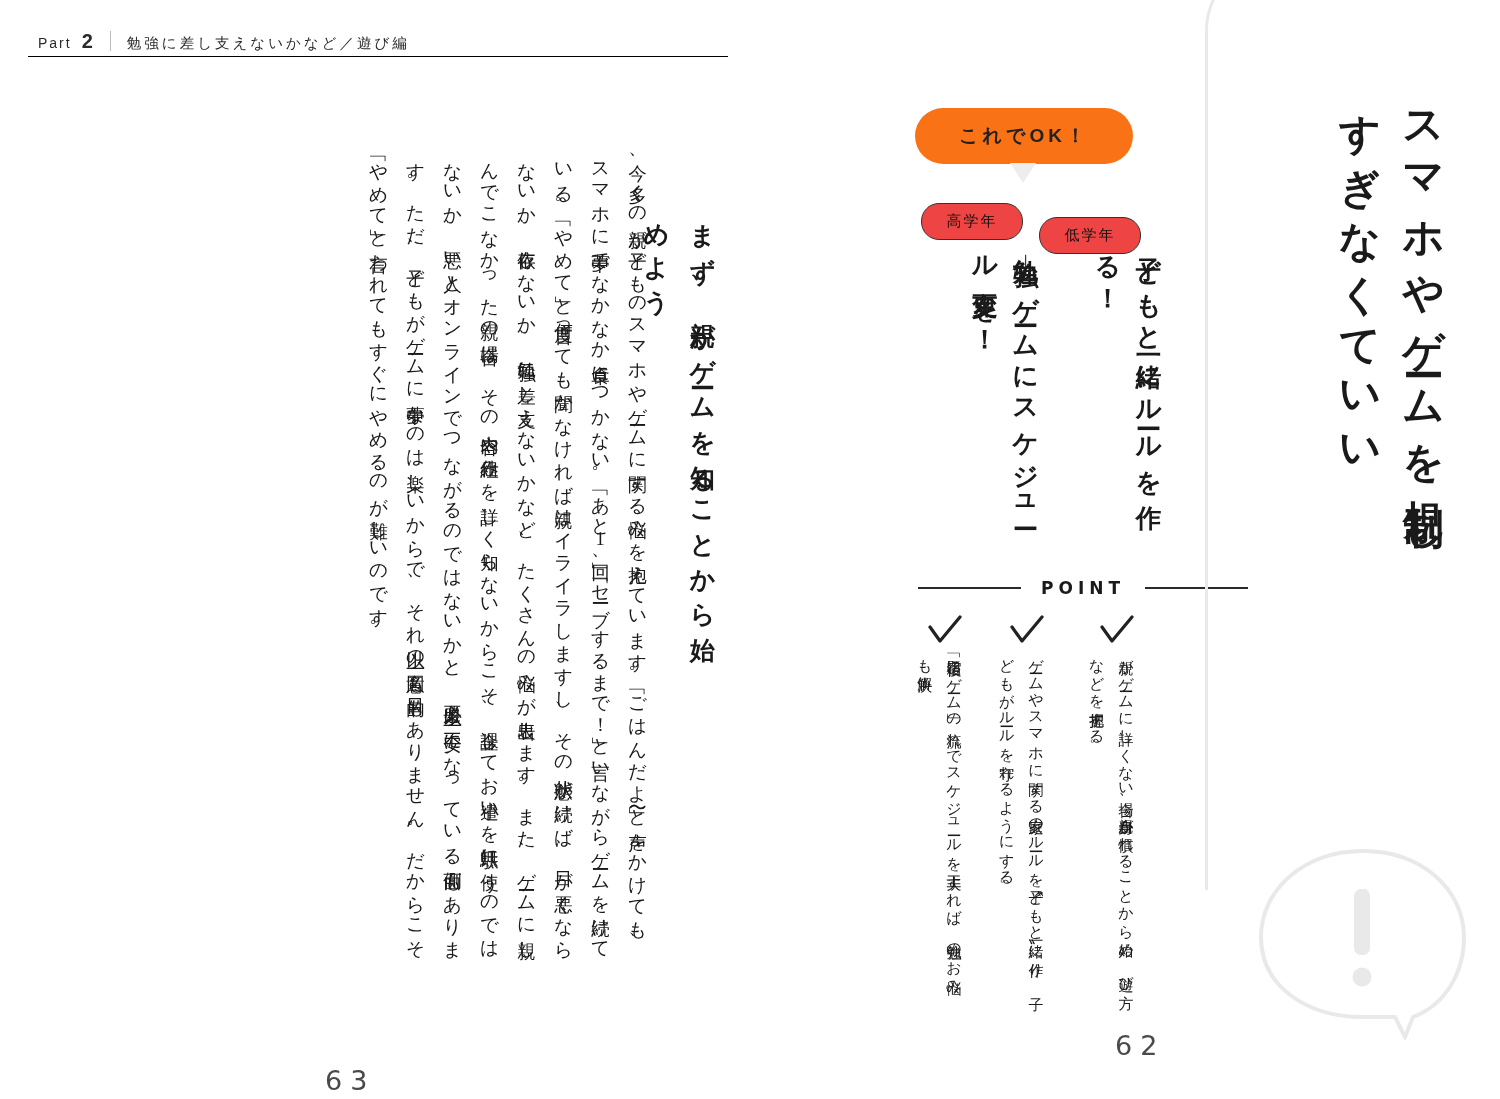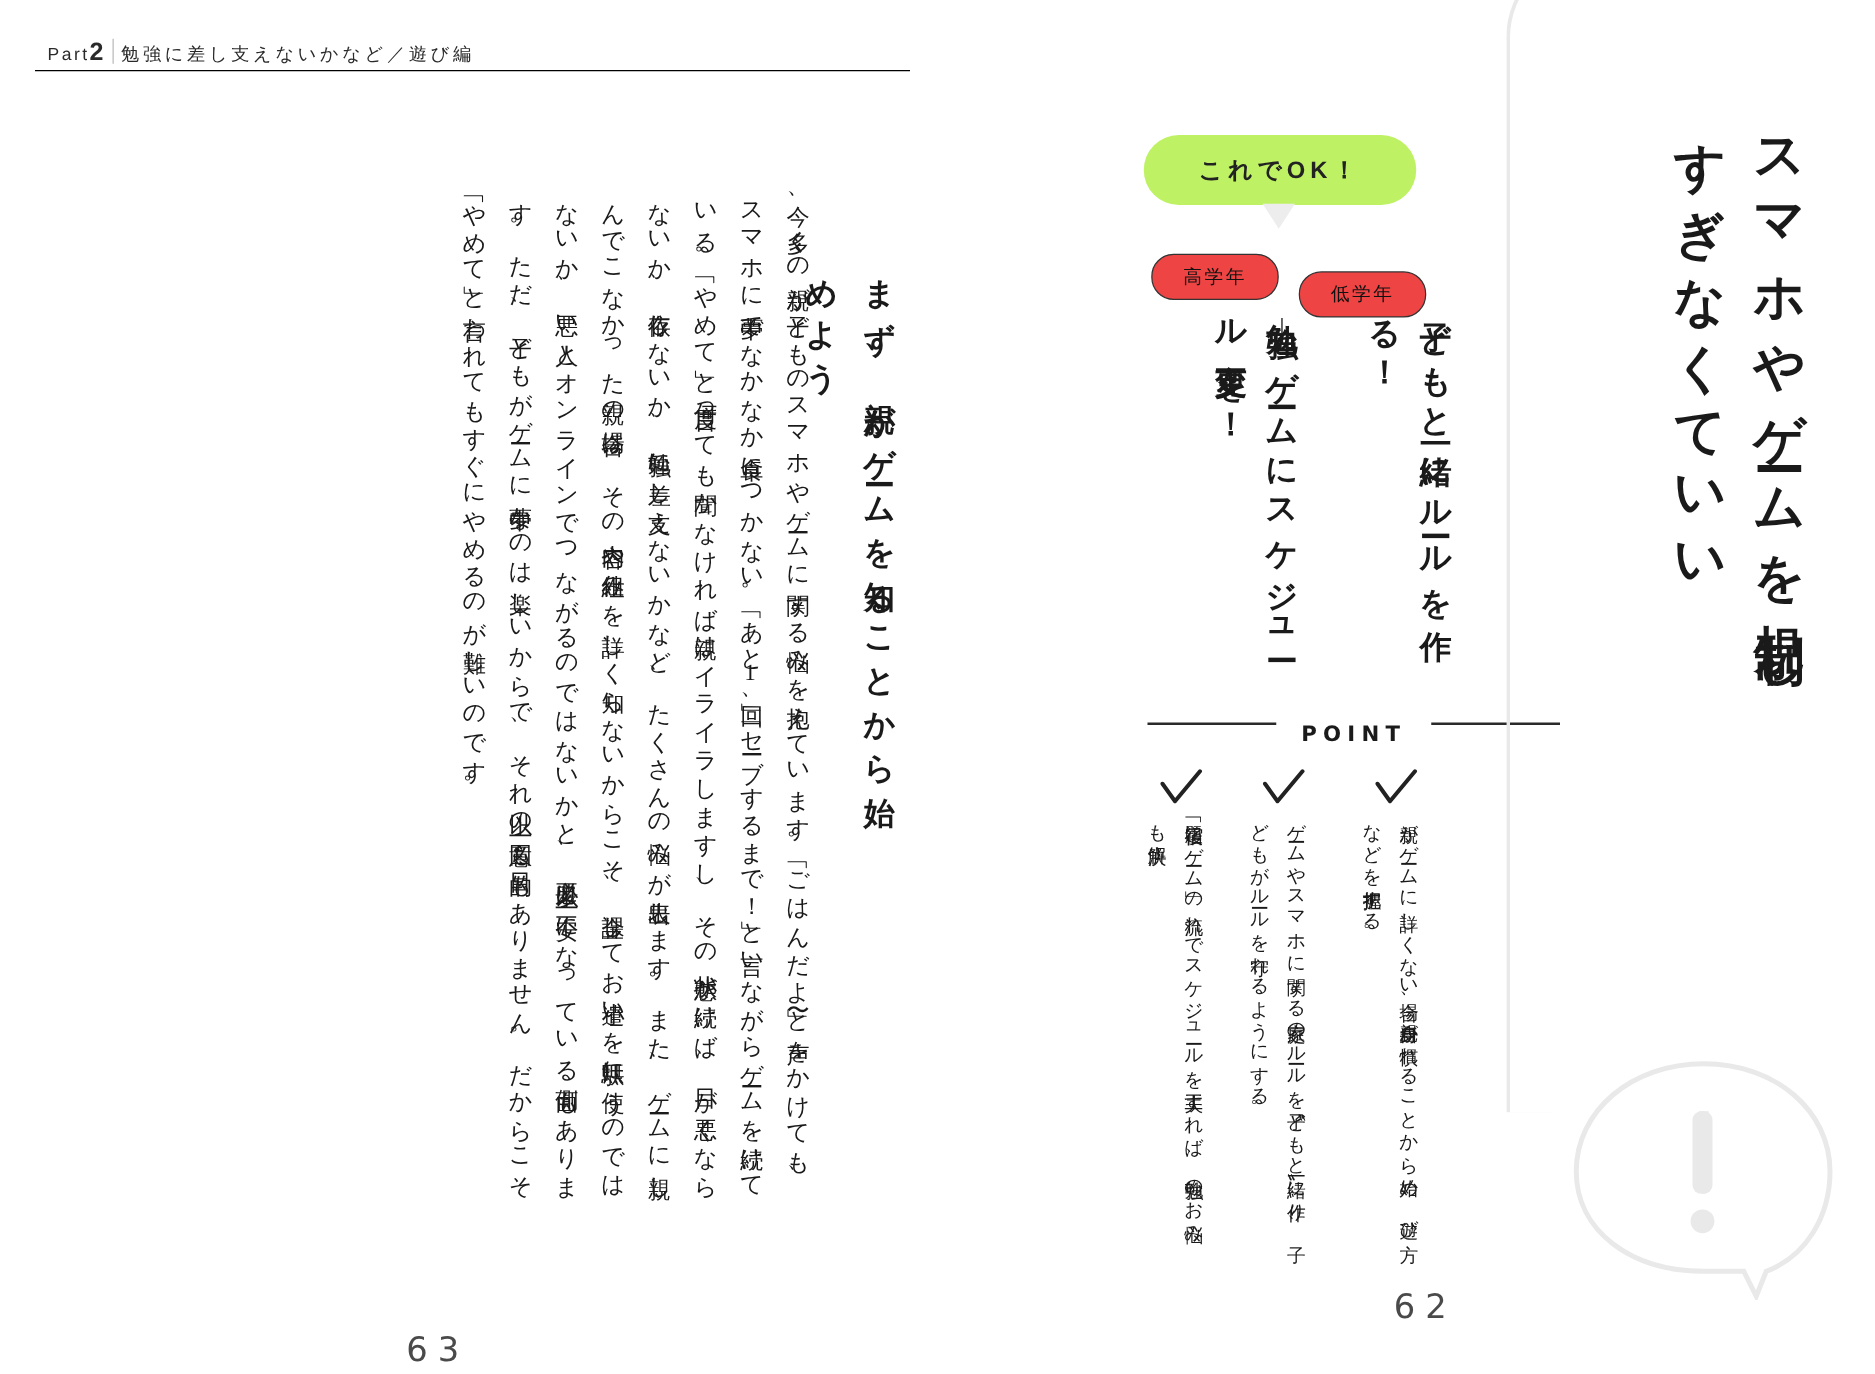--- a/index.html
+++ b/index.html
@@ -45,20 +45,21 @@
     position: absolute;
     left: 0; top: 0;
     width: 760px; height: 1099px;
   }
   .header {
     position: absolute;
     left: 38px;
     top: 28px;
     display: flex;
     align-items: baseline;
+    gap: 10px;
     font-size: 15px;
     letter-spacing: 1px;
     color: #2a2a2a;
   }
   .header .part-word {
     font-size: 14px;
     letter-spacing: 2px;
   }
   .header .part-num {
     font-size: 20px;
@@ -144,21 +145,21 @@
     line-height: 1.55;
     font-family: "Liberation Sans", sans-serif;
   }
 
   .ok-badge {
     position: absolute;
     left: 155px;
     top: 108px;
     width: 218px;
     height: 56px;
-    background: #bef264;
+    background: #f97316;
     border-radius: 28px;
     display: flex;
     align-items: center;
     justify-content: center;
     font-size: 19px;
     letter-spacing: 4px;
     font-weight: 600;
     color: #222;
   }
   .ok-tail {
@@ -208,20 +209,21 @@
     letter-spacing: 4px;
     line-height: 1.6;
   }
 
   .point-header {
     position: absolute;
     left: 158px;
     top: 578px;
     width: 330px;
     display: flex;
+    align-items: center;
     gap: 20px;
   }
   .point-header .line {
     flex: 1;
     height: 1.5px;
     background: #2a2a2a;
   }
   .point-header .label {
     font-size: 17px;
     letter-spacing: 5px;

